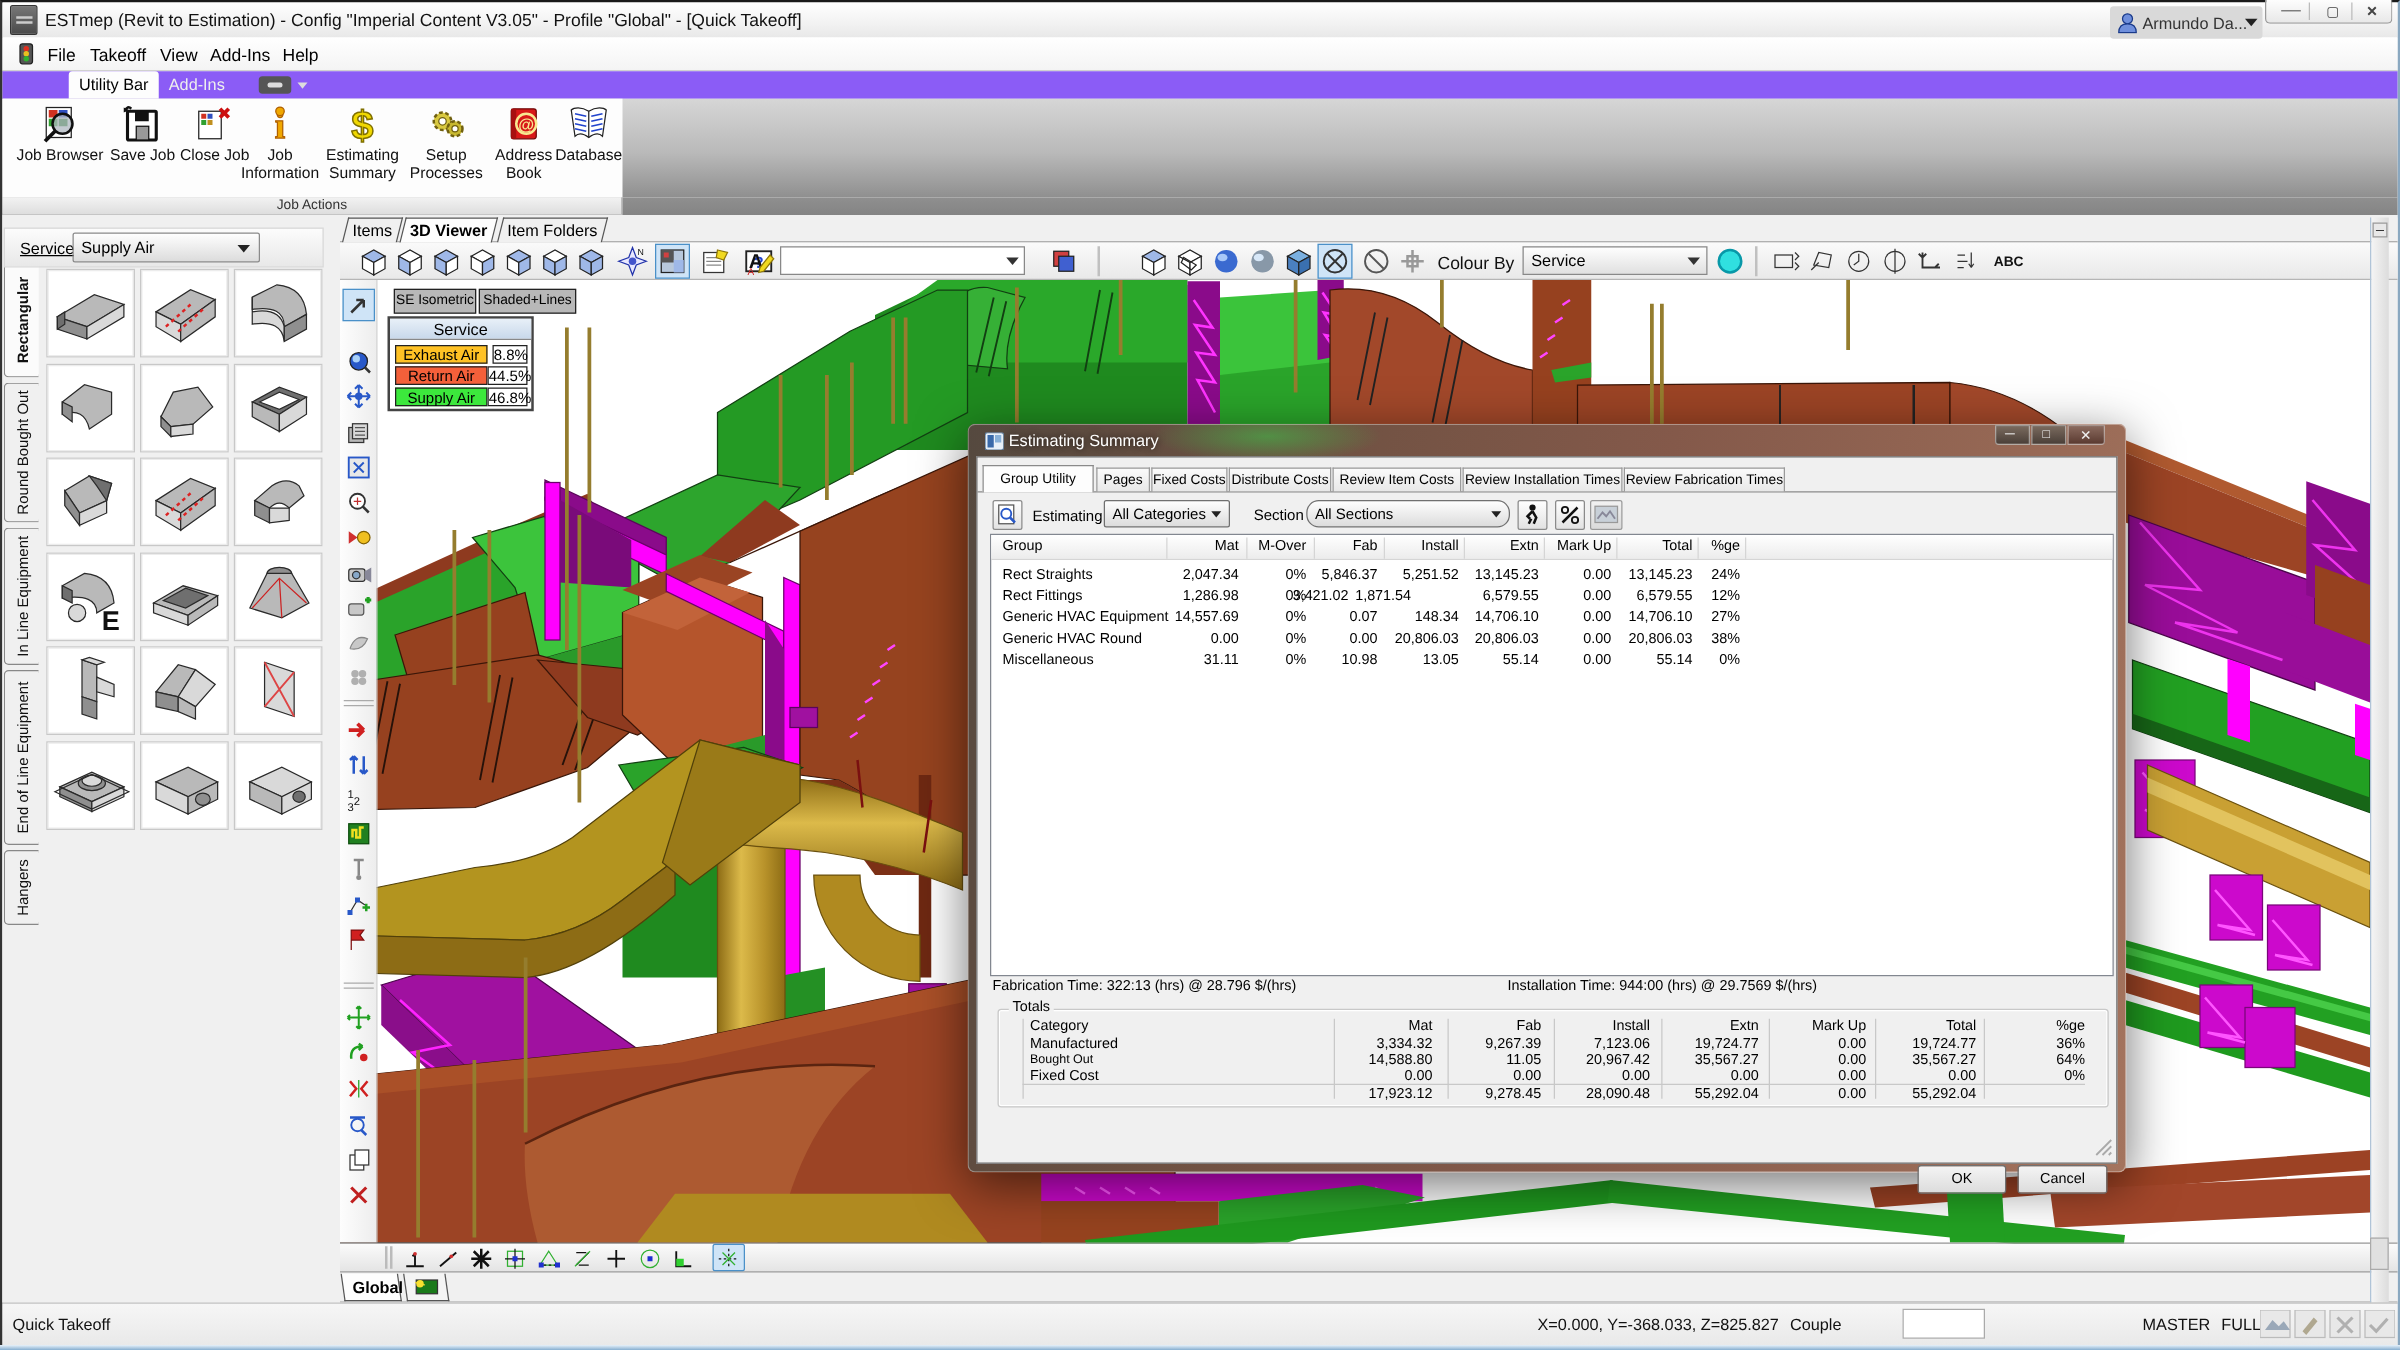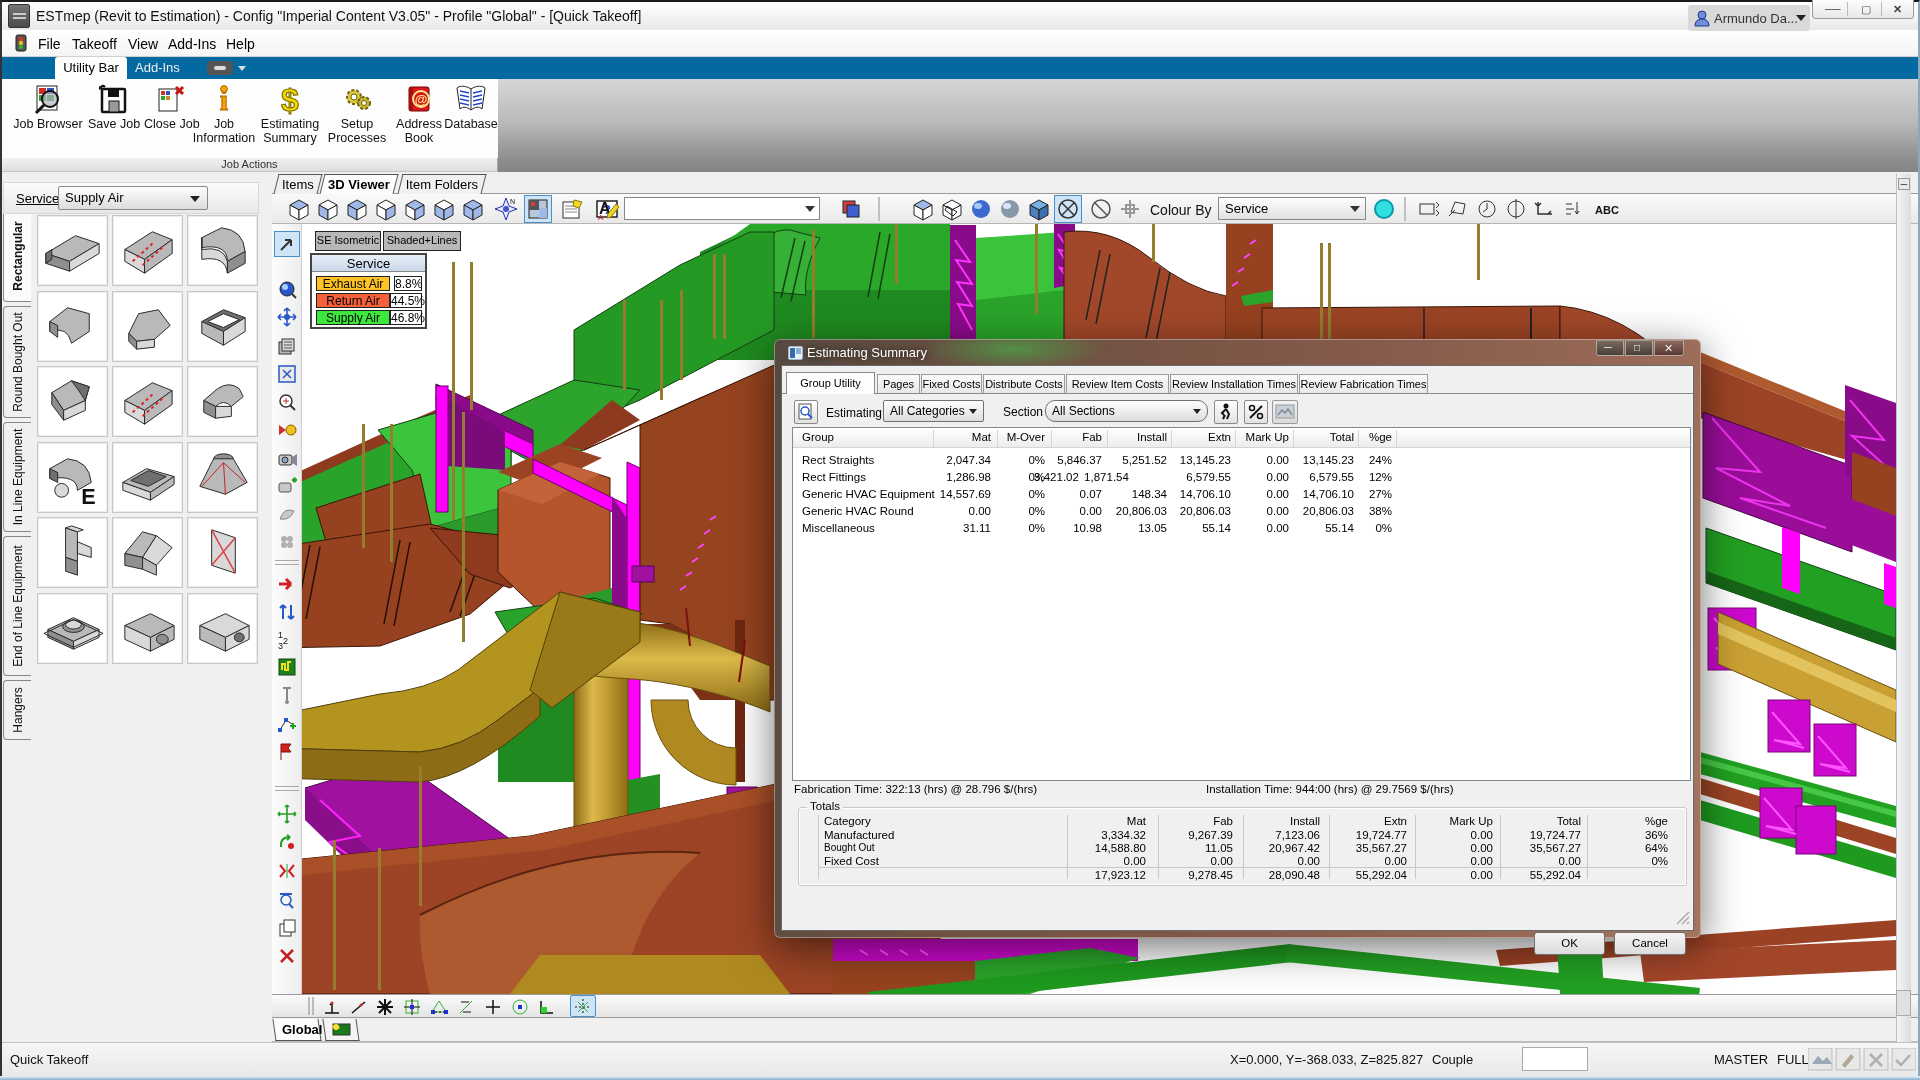--- a/index.html
+++ b/index.html
@@ -23,21 +23,21 @@
   border-left:5px solid transparent; border-right:5px solid transparent; border-top:6px solid #222; }
 #winbtns { position:absolute; left:1812px; top:0px; width:102px; height:19px;
   background:linear-gradient(#fdfdfd,#e8e8e8); border:1px solid #9a9a9a; border-top:none;
   border-radius:0 0 4px 4px; }
 #winbtns span { position:absolute; top:3px; font-size:11px; color:#444; }
 
 #menubar { position:absolute; left:2px; top:30px; width:1916px; height:27px;
   background:linear-gradient(#ffffff,#f4f4f4); border-bottom:1px solid #d0d0d0; }
 #menubar .mitem { position:absolute; top:6px; font-size:14px; color:#000; }
 
-#ribtabs { position:absolute; left:2px; top:57px; width:1916px; height:22px; background:#0369a1; }
+#ribtabs { position:absolute; left:2px; top:57px; width:1916px; height:22px; background:#8b5cf6; }
 #ribtabs .rtab-active { position:absolute; left:53px; top:0; width:72px; height:22px;
   background:#fdfdfd; border-radius:3px 3px 0 0; color:#000; font-size:13px;
   text-align:center; padding-top:3px; }
 #ribtabs .rtab { position:absolute; left:133px; top:3px; color:#eee; font-size:13px; }
 #ribbody { position:absolute; left:2px; top:79px; width:1916px; height:79px;
   background:linear-gradient(#d6d6d6,#b9b9b9 55%,#8f8f8f); }
 #ribpanel { position:absolute; left:0px; top:0px; width:496px; height:79px; background:#fdfdfd; }
 #jobactions { position:absolute; left:2px; top:158px; width:496px; height:14px;
   background:linear-gradient(#f2f2f2,#dedede); border-right:1px solid #aaa; border-bottom:1px solid #c5c5c5;
   font-size:11px; color:#333; text-align:center; }

